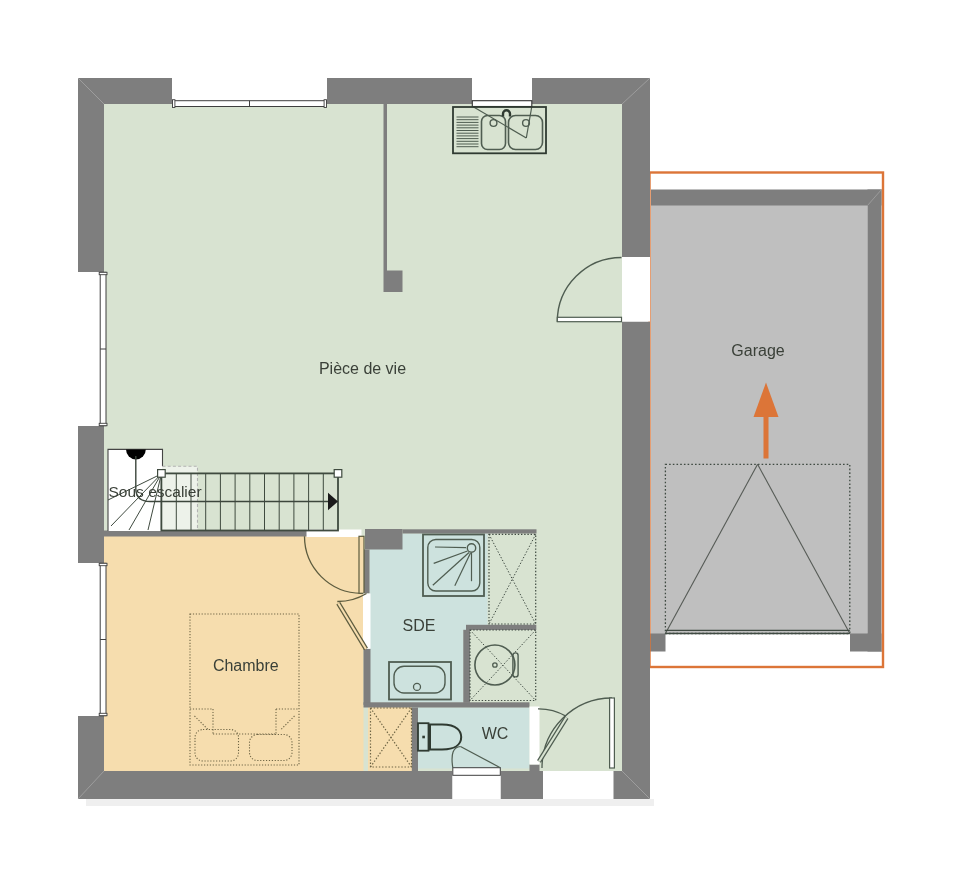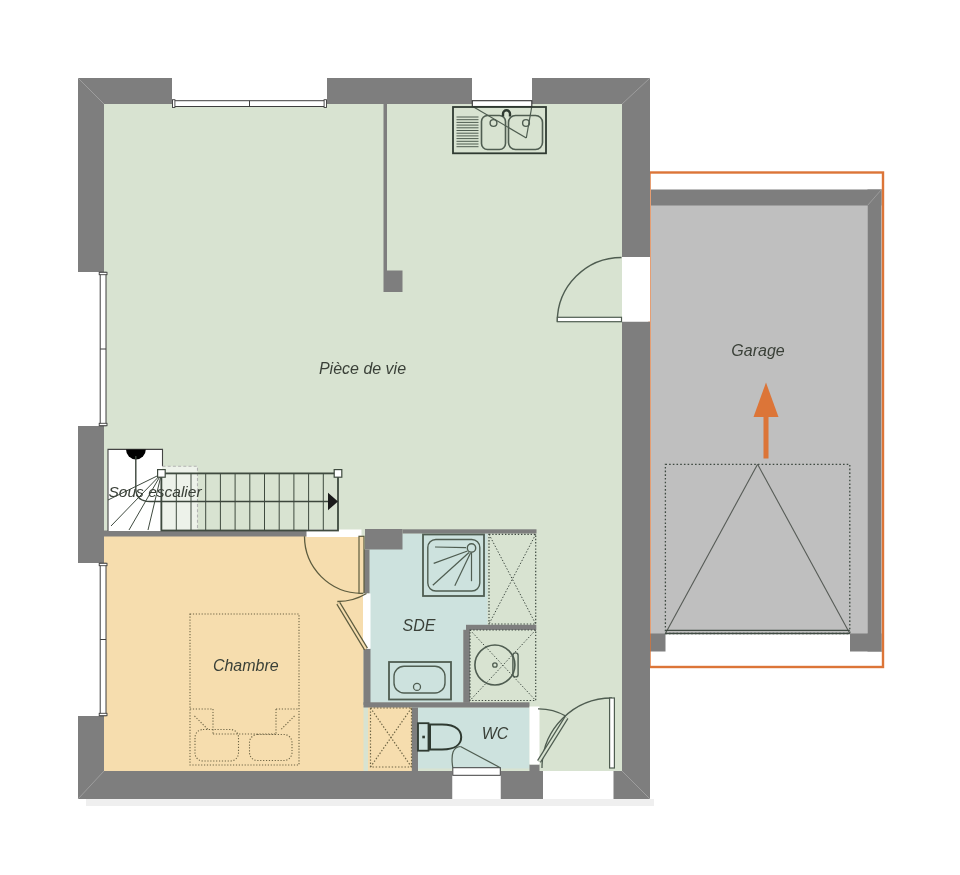--- a/index.html
+++ b/index.html
@@ -1,16 +1,16 @@
 <!DOCTYPE html>
 <html><head>
 <meta charset="utf-8">
 <style>
   html,body{margin:0;padding:0;background:#ffffff;}
-  .page{width:960px;height:834px;position:relative;font-family:"Liberation Sans",sans-serif;font-style:italic;}
+  .page{width:960px;height:834px;position:relative;font-family:"Liberation Sans",sans-serif;}
   svg{display:block;}
   text{font-family:"Liberation Sans",sans-serif;fill:#3a4038;}
 </style>
 </head>
 <body>
 <div class="page">
 <svg width="960" height="875" viewBox="0 0 960 875" xmlns="http://www.w3.org/2000/svg">
 
 <rect x="0" y="0" width="960" height="875" fill="#ffffff"></rect>
 

